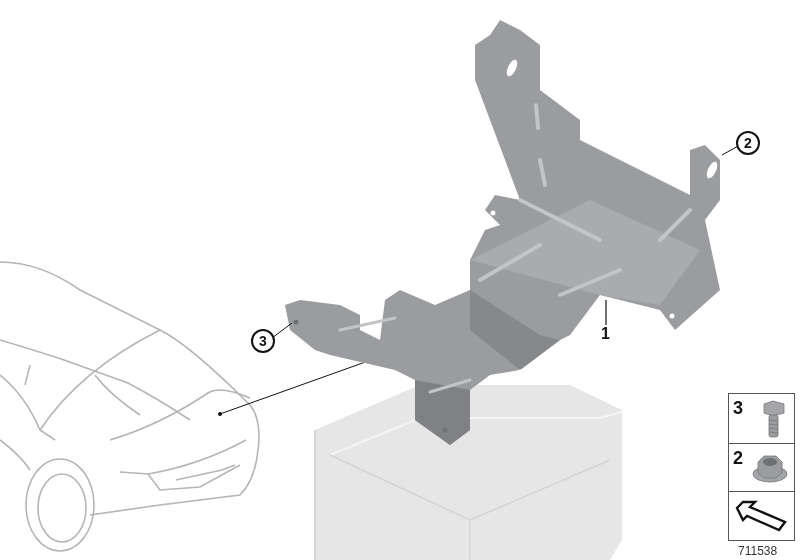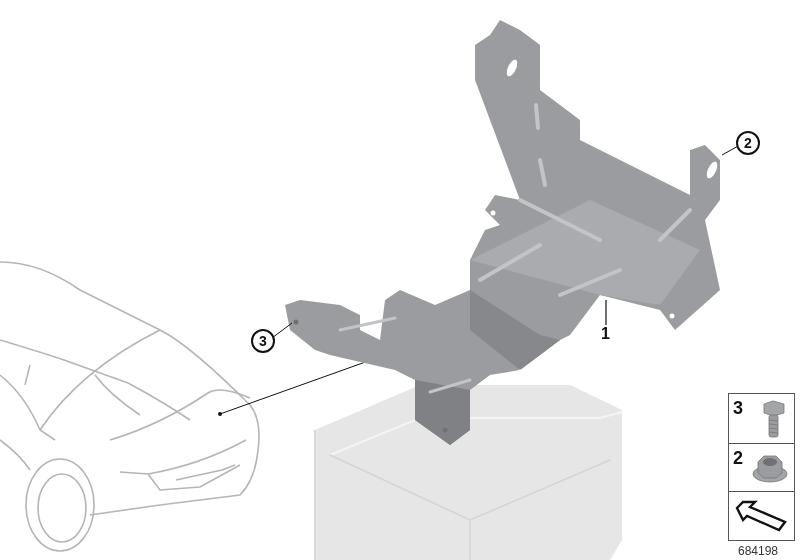--- a/index.html
+++ b/index.html
@@ -92,14 +92,14 @@
         <ellipse cx="19" cy="10" rx="7" ry="4" fill="#6e7074"></ellipse>
       </svg>
     </div>
     <div class="legend-cell" style="top:98px;height:48px;border-bottom:none;">
       <svg style="position:absolute;left:6px;top:8px;" width="54" height="32" viewBox="0 0 54 32">
         <path d="M2,8 L8,2 L20,2 L15,7 L50,22 L44,30 L12,16 L8,20 Z" fill="#fff" stroke="#111" stroke-width="2.4" stroke-linejoin="miter"></path>
       </svg>
     </div>
   </div>
 
-  <div class="img-id">684198</div>
+  <div class="img-id">711538</div>
 </div>
 
 </body></html>

